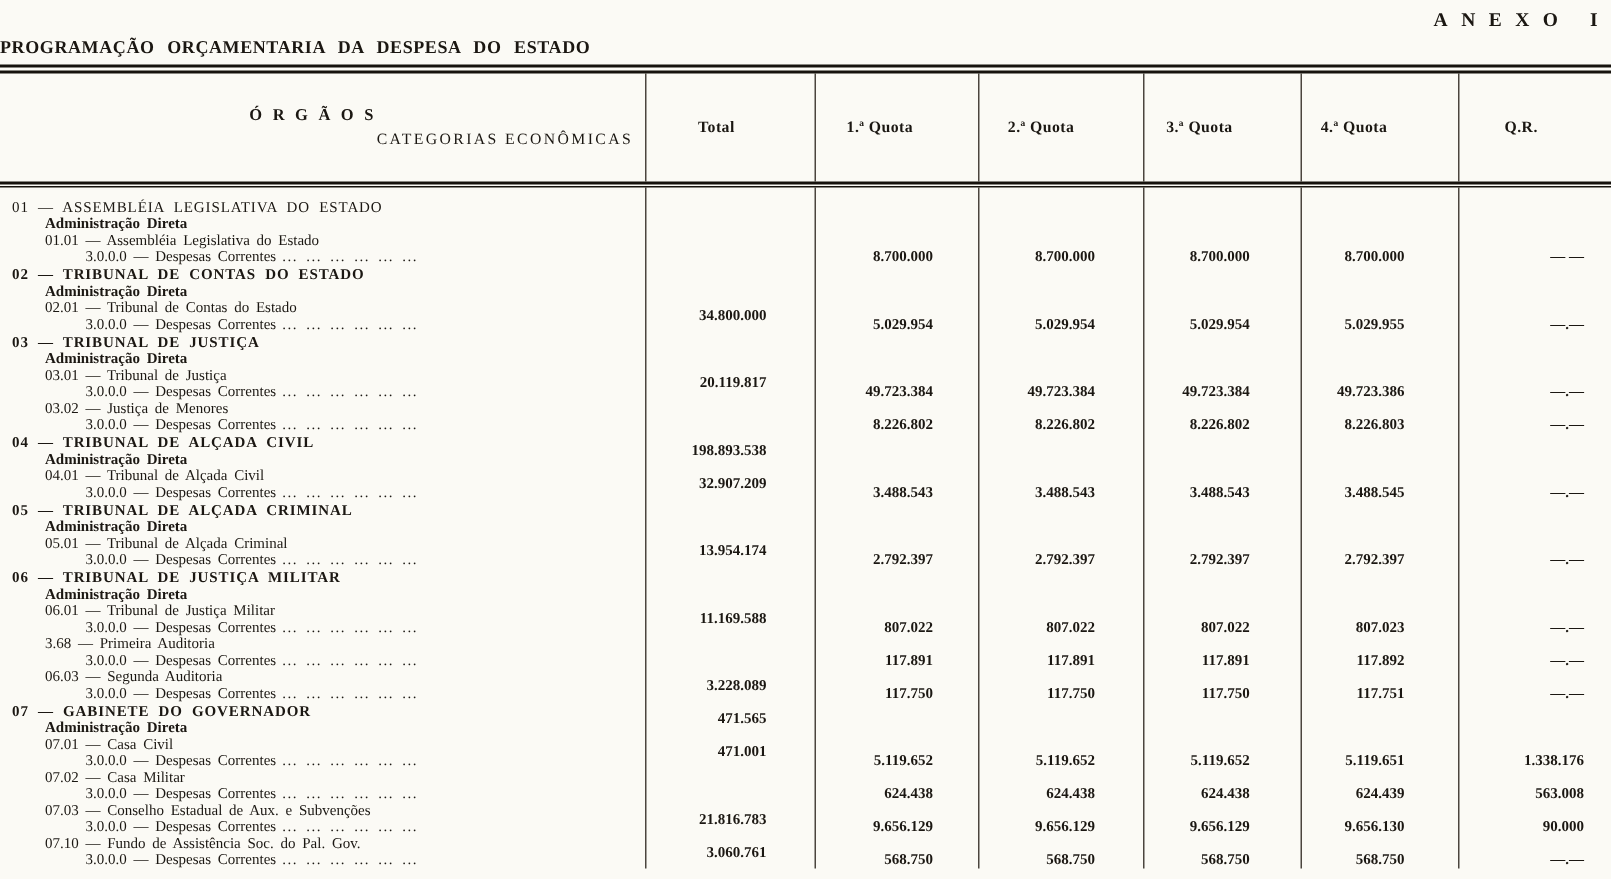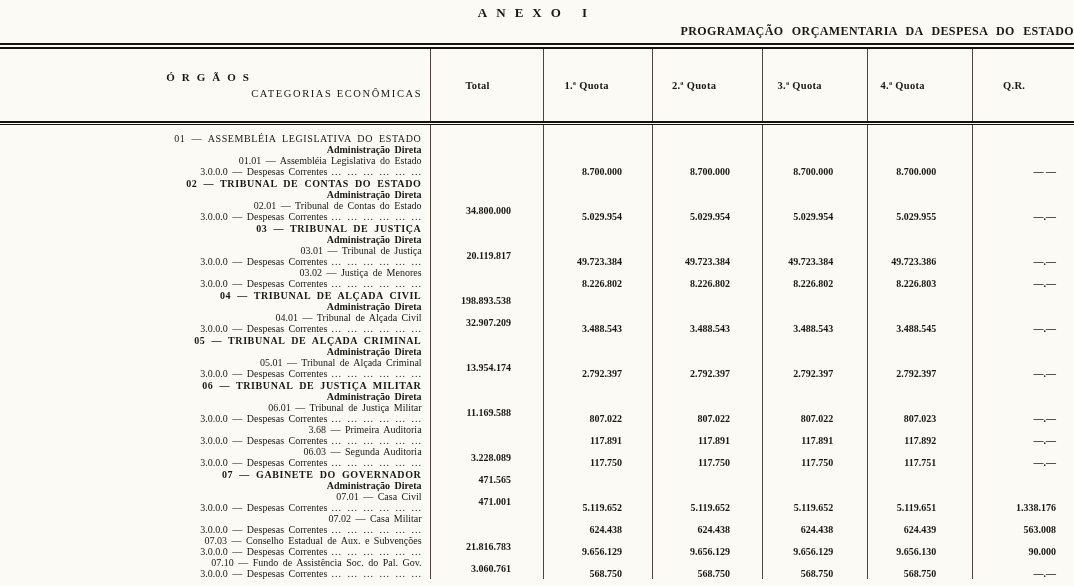--- a/index.html
+++ b/index.html
@@ -6,38 +6,38 @@
   .page{
     position:relative;
     width:1074px;height:586px;
     background:#fbfaf5;
     overflow:hidden;
     font-family:"Liberation Serif","DejaVu Serif",serif;
     color:#1b1712;
   }
   
   .title{
-    margin-top:5px;text-align:center;
+    margin-top:5px;text-align:right;
     font-size:13px;font-weight:700;letter-spacing:9px;
   }
   .subtitle{
-    margin-top:3px;text-align:right;
+    margin-top:3px;text-align:left;
     font-size:12px;font-weight:700;letter-spacing:.4px;word-spacing:5px;
   }
   
   .rule-top{margin-top:4px;height:2px;border-top:2px solid #16120d;border-bottom:2px solid #16120d;}
   .rule-mid{height:1px;border-top:2px solid #16120d;border-bottom:1px solid #16120d;}
   
   .thead{position:relative;height:72px;display:flex;}
   .h-left{width:430px;display:flex;flex-direction:column;justify-content:center;text-align:center;}
   .h-organs{font-size:11px;font-weight:700;letter-spacing:7px;}
   .h-cats{margin-top:5px;font-size:10.5px;letter-spacing:1.6px;text-align:right;}
   .h-col{display:flex;align-items:center;justify-content:center;font-size:10.5px;font-weight:700;letter-spacing:.3px;}
   
-  .c-left{width:430px;text-align:right;}
+  .c-left{width:430px;}
   .c1{width:113px}.c2{width:109px}.c3{width:110px}.c4{width:105px}.c5{width:105px}.c6{width:122px}
   
   .vline{position:absolute;top:0;bottom:0;width:1px;background:rgba(35,29,22,.82);}
   .v1{left:430px}.v2{left:543px}.v3{left:652px}.v4{left:762px}.v5{left:867px}.v6{left:972px}
   
   .tbody{position:relative;padding-top:8px;font-size:10px;line-height:11px;}
   .row{display:flex;height:11px;}
   .ggap{margin-top:1px;font-weight:bold;}
   .row .c-left{box-sizing:border-box;white-space:nowrap;overflow:hidden;word-spacing:2px;}
   .row.org  .c-left{padding-left:8px;letter-spacing:.6px;word-spacing:3px;}

